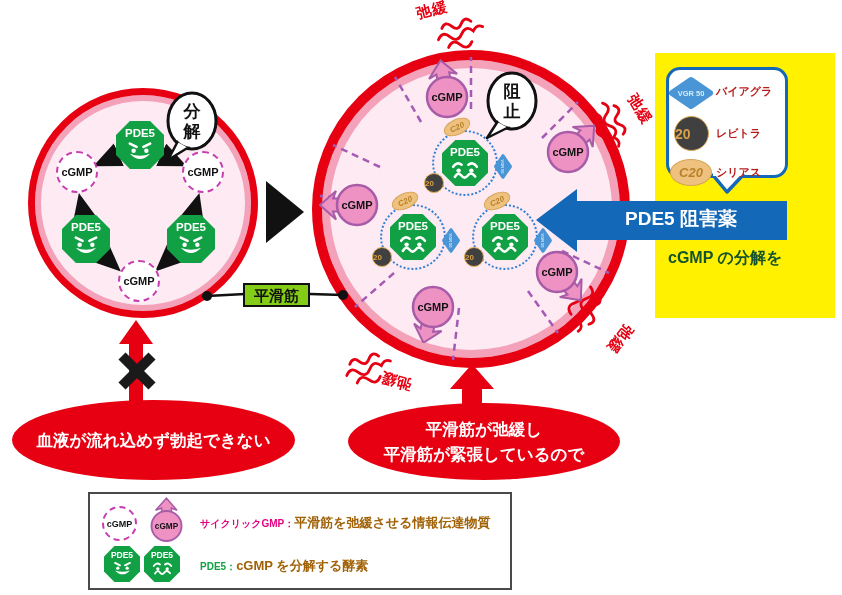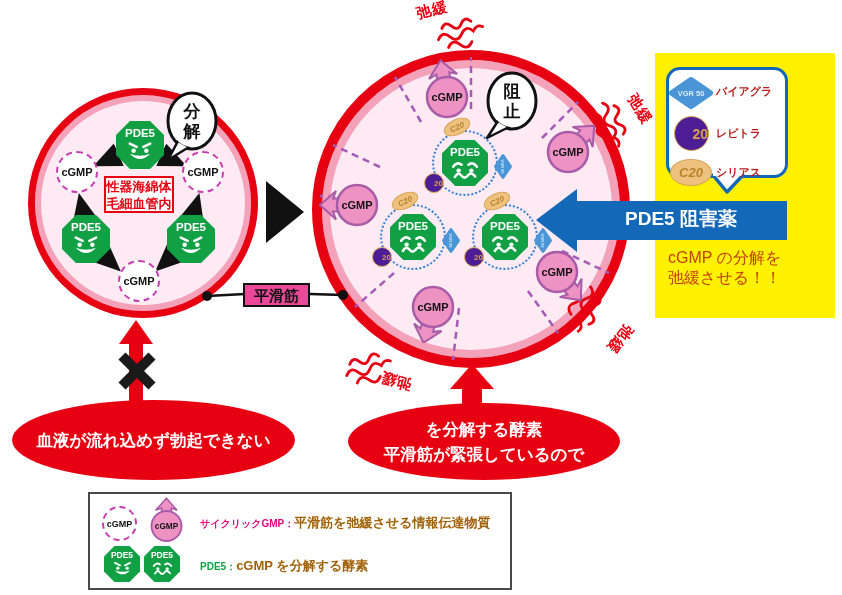--- a/index.html
+++ b/index.html
@@ -27,49 +27,49 @@
   .oct.small .oct-label{font-size:8.5px;margin-top:5px;}
   .oct.small .face{width:25px;}
   
   .cgmp-dashed{position:absolute;border:2.5px dashed #c73cb0;background:#fff;border-radius:50%;
        display:flex;align-items:center;justify-content:center;font-weight:bold;color:#111;
        box-sizing:border-box;z-index:10;}
   
   .dotring{position:absolute;width:66px;height:66px;border:2.5px dotted #2f7fd6;border-radius:50%;
        box-sizing:border-box;z-index:9;}
   
-  .pill-round{position:absolute;border-radius:50%;background:#4c1d95;border:1.5px solid #e2ae58;
-       display:flex;align-items:center;justify-content:flex-end;font-weight:bold;color:#d9a04a;
+  .pill-round{position:absolute;border-radius:50%;background:#404040;border:1.5px solid #e2ae58;
+       display:flex;align-items:center;justify-content:flex-start;font-weight:bold;color:#d9a04a;
        box-sizing:border-box;z-index:11;}
   .pill-oval{position:absolute;border-radius:50%;background:#eec27e;border:1.5px solid #d8a558;
        display:flex;align-items:center;justify-content:center;font-weight:bold;font-style:italic;
        color:#b8812a;box-sizing:border-box;z-index:11;}
   
   .bubble-svg{position:absolute;z-index:12;}
   
   .relax{position:absolute;width:48px;height:18px;color:#e60012;font-weight:bold;font-size:15px;
        letter-spacing:1px;text-align:center;line-height:18px;z-index:10;transform-origin:center;}
   .sitebox{position:absolute;left:104px;top:176px;width:70px;height:37px;background:#fff;
        border:2px solid #e60012;color:#e60012;font-weight:bold;font-size:13px;line-height:16.5px;
        text-align:center;z-index:10;box-sizing:border-box;padding-top:1px;}
-  .musclebox{position:absolute;left:243px;top:283px;width:67px;height:24px;background:#ec4899;
+  .musclebox{position:absolute;left:243px;top:283px;width:67px;height:24px;background:#84cc16;
        border:2px solid #111;color:#111;font-weight:bold;font-size:15px;text-align:center;
        line-height:21px;z-index:10;box-sizing:border-box;}
   
   .oval{position:absolute;background:#e60012;border-radius:50%;display:flex;flex-direction:column;
        align-items:center;justify-content:center;color:#fff;font-weight:bold;font-size:16.5px;
        line-height:25px;z-index:10;text-align:center;}
   
   .drugpanel{position:absolute;left:655px;top:53px;width:180px;height:265px;background:#fff100;z-index:2;}
   .drugbubble{position:absolute;left:666px;top:67px;width:122px;height:111px;background:#fff;
        border:3.5px solid #1368b8;border-radius:14px;z-index:10;box-sizing:border-box;}
   .drugname{position:absolute;font-weight:bold;font-size:11px;color:#b91c1c;z-index:12;white-space:nowrap;}
   .arrowlabel{position:absolute;left:625px;top:206px;width:165px;text-align:left;color:#fff;
        font-weight:bold;font-size:19px;z-index:10;white-space:nowrap;}
-  .drugdesc{position:absolute;left:668px;top:248px;color:#c2410c;font-weight:normal;font-size:16px;
+  .drugdesc{position:absolute;left:668px;top:248px;color:#14532d;font-weight:bold;font-size:16px;
        line-height:20px;z-index:10;white-space:nowrap;}
   
   .legendbox{position:absolute;left:88px;top:492px;width:424px;height:98px;background:#fff;
        border:2px solid #4a4a4a;z-index:10;box-sizing:border-box;}
   .legend-line{position:absolute;white-space:nowrap;z-index:12;}
   .legend-line .term{font-weight:bold;font-size:10px;}
   .legend-line .term.magenta{color:#e4007f;}
   .legend-line .term.green{color:#12a045;}
   .legend-line .desc{font-weight:bold;font-size:13px;color:#a16207;}
 </style>
@@ -140,24 +140,20 @@
       <line x1="122" y1="356" x2="152" y2="386" stroke="#1a1a1a" stroke-width="10"></line>
       <line x1="152" y1="356" x2="122" y2="386" stroke="#1a1a1a" stroke-width="10"></line>
     </g>
 
     <g>
       <polygon points="450,389 472,364 494,389" fill="#e60012"></polygon>
       <rect x="462" y="388" width="20" height="20" fill="#e60012"></rect>
     </g>
   </svg>
 
-  <div class="sitebox content">
-    <div>性器海綿体</div>
-    <div>毛細血管内</div>
-  </div>
 
   <div class="cgmp-dashed" style="left:56px;top:151px;width:42px;height:42px;font-size:11px;">
       <span>cGMP</span>
     </div>
   <div class="cgmp-dashed" style="left:182px;top:151px;width:42px;height:42px;font-size:11px;">
       <span>cGMP</span>
     </div>
   <div class="cgmp-dashed" style="left:118px;top:260px;width:42px;height:42px;font-size:11px;">
       <span>cGMP</span>
     </div>
@@ -350,28 +346,27 @@
   <div class="drugname" style="left:716px;top:126px;">レビトラ</div>
 
   <div class="pill-oval" style="left:670px;top:159px;width:42px;height:27px;font-size:13px;z-index:12;">
       <span>C20</span>
     </div>
   <div class="drugname" style="left:716px;top:165px;">シリアス</div>
 
   <div class="arrowlabel">PDE5 阻害薬</div>
   <div class="drugdesc">
     <div>cGMP の分解を</div>
-    <div>弛緩させる！！</div>
   </div>
 
   <div class="oval" style="left:12px;top:400px;width:283px;height:80px;">
     <div>血液が流れ込めず勃起できない</div>
   </div>
   <div class="oval" style="left:348px;top:403px;width:272px;height:77px;">
-    <div>を分解する酵素</div>
+    <div>平滑筋が弛緩し</div>
     <div>平滑筋が緊張しているので</div>
   </div>
 
   <div class="legendbox"></div>
 
   <div class="cgmp-dashed" style="left:102px;top:506px;width:35px;height:35px;font-size:9px;z-index:12;">
       <span>cGMP</span>
     </div>
   <svg class="abs" style="left:138px;top:496px;z-index:12;" width="57" height="57" viewBox="0 0 76 76">
     <g transform="rotate(0 38 40)">

